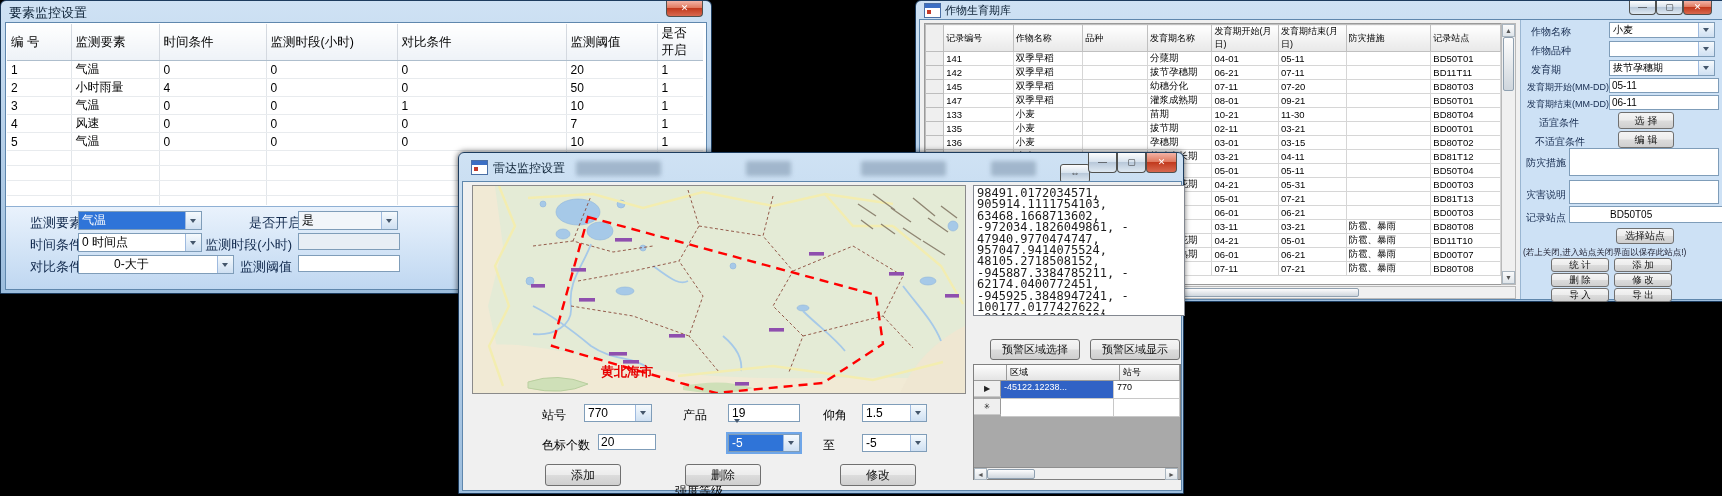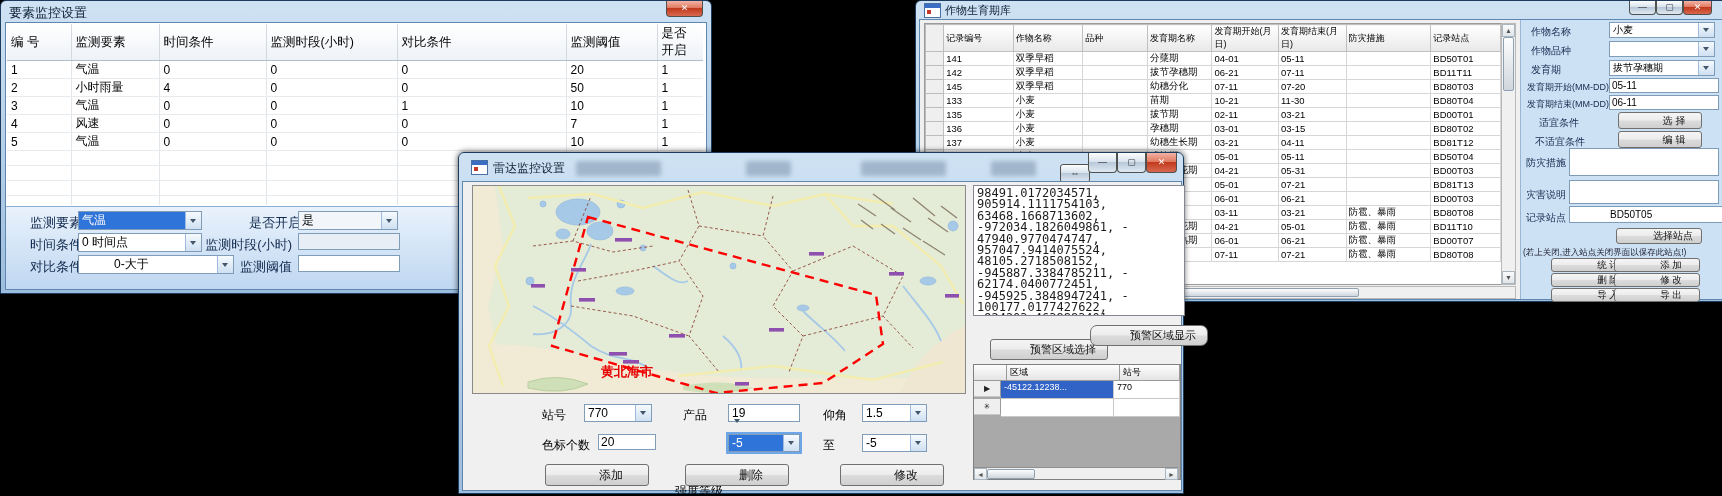--- a/index.html
+++ b/index.html
@@ -21,21 +21,21 @@
   .combo .val{flex:1;padding:0 3px;white-space:nowrap;overflow:hidden;display:flex;align-items:center;}
   .combo .da{width:15px;background:linear-gradient(#f6fafd,#cfe0f2);border-left:1px solid #9ebadf;position:relative;}
   .combo .da::after{content:"";position:absolute;left:4px;top:50%;margin-top:-2px;
           border:3.5px solid transparent;border-top:4px solid #44566b;border-bottom:0;}
   .combo.sel .val{background:#2f74d8;color:#fff;}
   .combo.focus{outline:2px solid #6fa6e8;}
   .tin{position:absolute;background:#fff;border:1px solid #7f9db9;font-size:12px;padding:0 2px;display:flex;align-items:center;}
   .tin.dis{background:#e8eef5;}
   .wbtn{position:absolute;border:1px solid #707070;border-radius:3px;font-size:12px;color:#111;
         background:linear-gradient(180deg,#f5f5f5,#ececec 48%,#dcdcdc 52%,#cfcfcf);
-        display:flex;align-items:center;justify-content:center;white-space:nowrap;padding-left:28px;}
+        display:flex;align-items:center;justify-content:center;white-space:nowrap;}
   .lbl{position:absolute;color:#10284c;white-space:nowrap;}
   
   table{border-collapse:collapse;table-layout:fixed;width:100%;}
   
   #ltable{font-size:12px;color:#000;background:#fff;}
   #ltable th{font-weight:normal;text-align:left;padding:1px 4px;border-right:1px solid #d4d9e0;
              border-bottom:1px solid #aebecd;background:linear-gradient(#ffffff,#eef2f7);height:15px;font-size:12.5px;}
   #ltable td{padding:0 4px;border-right:1px solid #e2e6ea;border-bottom:1px solid #e8ebee;height:14px;overflow:hidden;white-space:nowrap;}
   
   #ctable{font-size:9.5px;color:#000;background:#fff;}
@@ -288,20 +288,31 @@
               <td>双季早稻</td>
               <td></td>
               <td>幼穗分化</td>
               <td>07-11</td>
               <td>07-20</td>
               <td></td>
               <td>BD80T03</td>
             </tr>
             <tr>
               <td class="rowhdr"></td>
+              <td>147</td>
+              <td>双季早稻</td>
+              <td></td>
+              <td>灌浆成熟期</td>
+              <td>08-01</td>
+              <td>09-21</td>
+              <td></td>
+              <td>BD50T01</td>
+            </tr>
+            <tr>
+              <td class="rowhdr"></td>
               <td>133</td>
               <td>小麦</td>
               <td></td>
               <td>苗期</td>
               <td>10-21</td>
               <td>11-30</td>
               <td></td>
               <td>BD80T04</td>
             </tr>
             <tr>
@@ -597,21 +608,21 @@
     <div class="coordsbox" id="coords" style="left:510px;top:3px;width:204px;height:125px;">98491.0172034571,  905914.1111754103,
 63468.1668713602, -972034.1826049861, -
 47940.9770474747,  957047.9414075524,
 48105.2718508152, -945887.3384785211, -
 62174.0400772451, -945925.3848947241, -
 100177.0177427622, -924203.4638883401, -
 138603.8737742337, -958887.2425018688, -
 05490.0172004571,  905914.1011754104</div>
 
     <div class="wbtn" style="left:527px;top:157px;width:88px;height:19px;font-size:11px;">预警区域选择</div>
-    <div class="wbtn" style="left:627px;top:143px;width:88px;height:19px;font-size:11px;border-radius:7px;">预警区域显示</div>
+    <div class="wbtn" style="left:627px;top:157px;width:88px;height:19px;font-size:11px;">预警区域显示</div>
 
     <div class="dgv" style="left:510px;top:182px;width:206px;height:114px;">
       <div class="hrow">
         <div class="hcell" style="width:26px;"></div>
         <div class="hcell" style="width:106px;">区域</div>
         <div class="hcell" style="flex:1;">站号</div>
       </div>
       <div class="drow">
         <div class="rh" style="width:26px;height:15px;">▶</div>
         <div class="dcell" style="width:106px;height:15px;background:#3162c5;color:#fff;">-45122.12238...</div>

